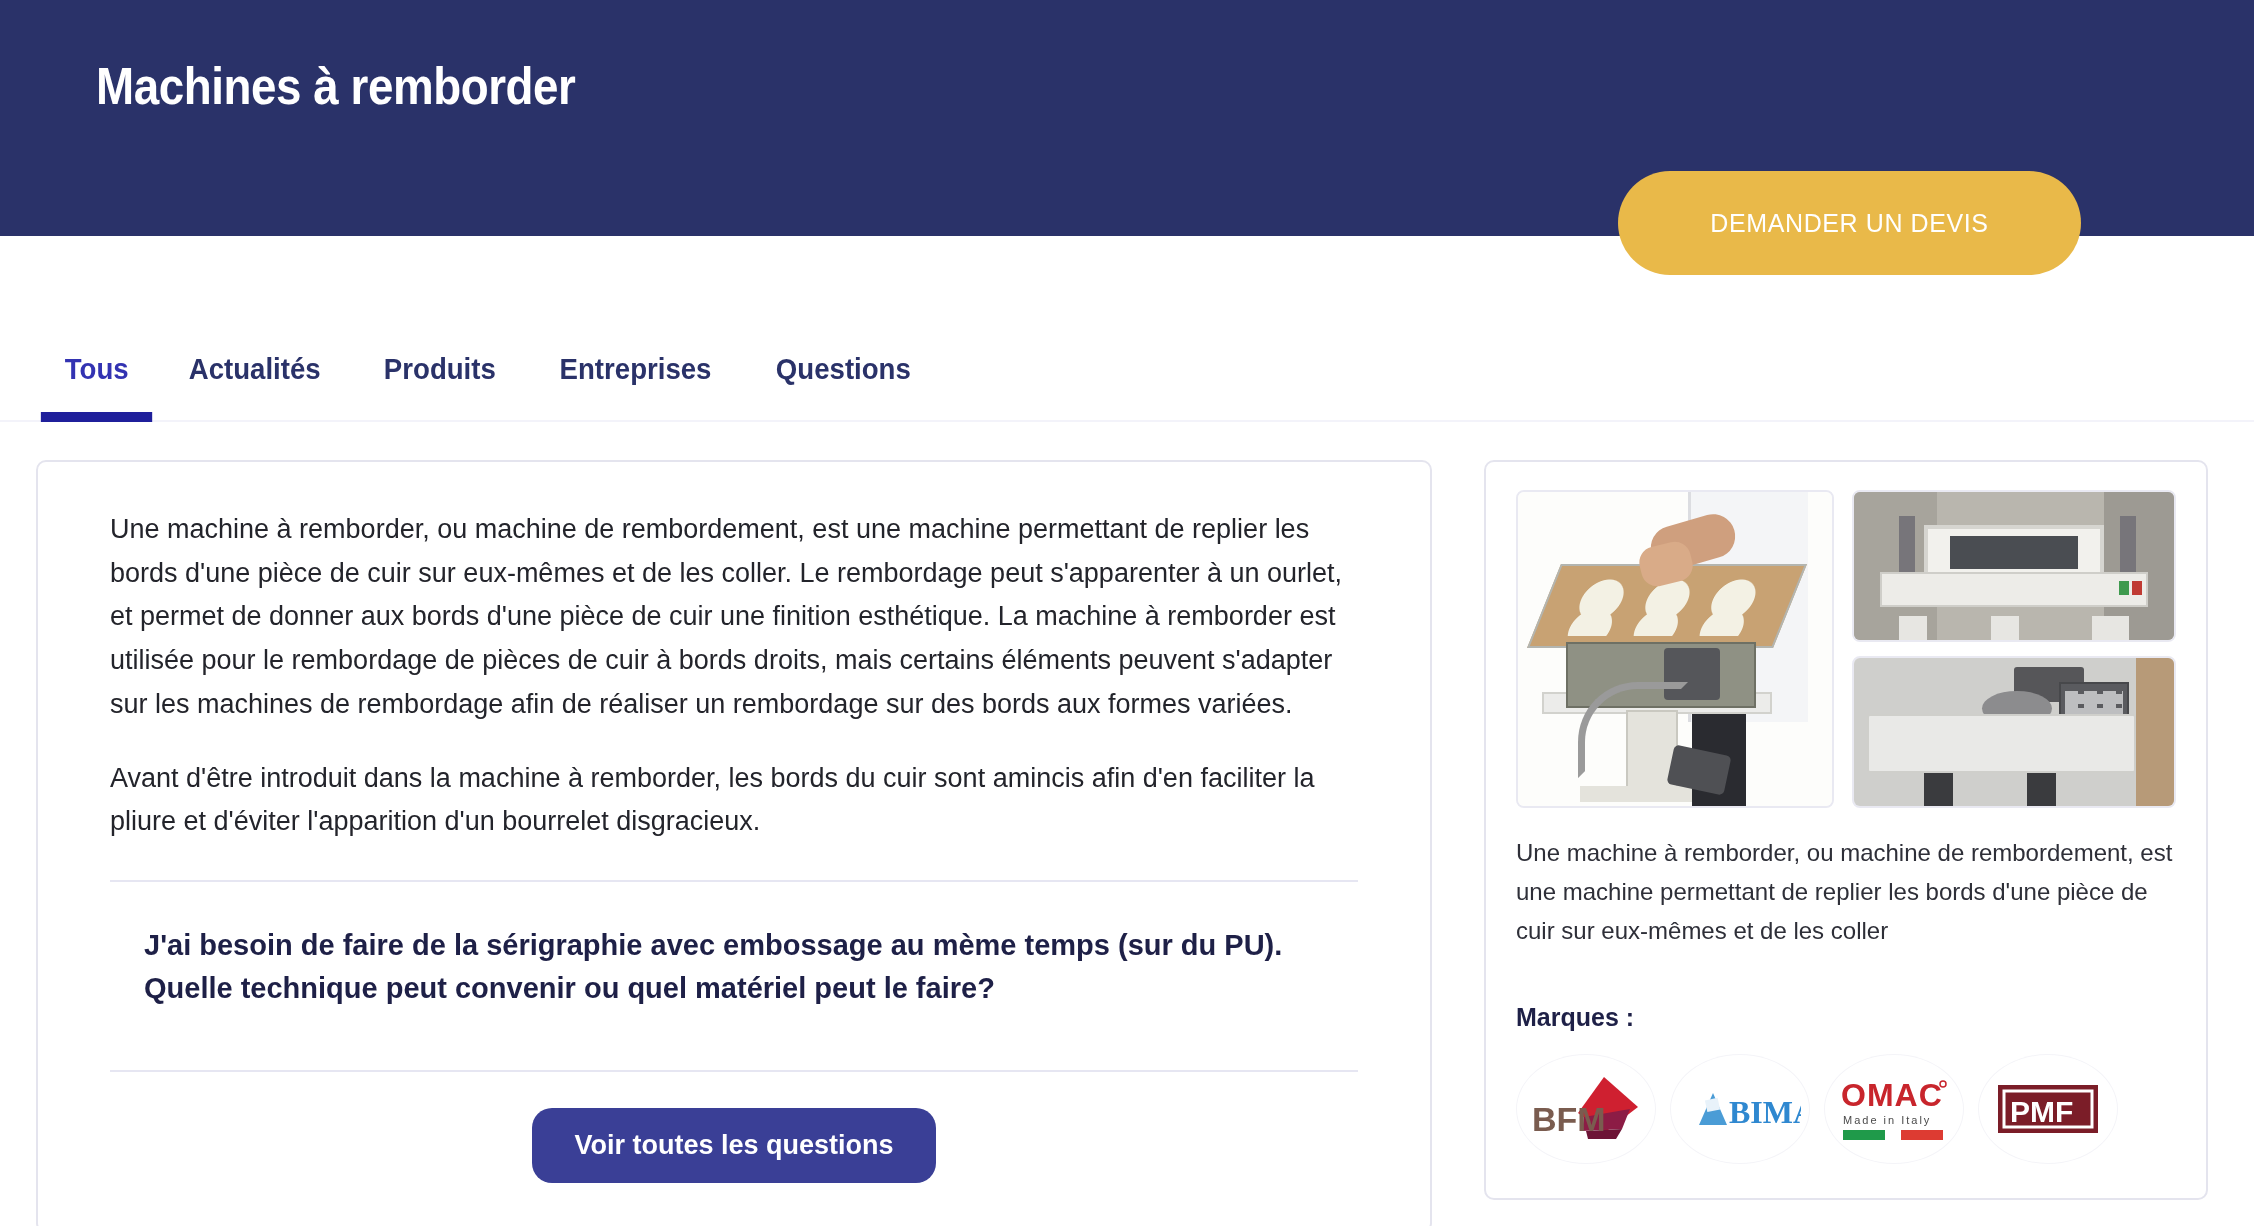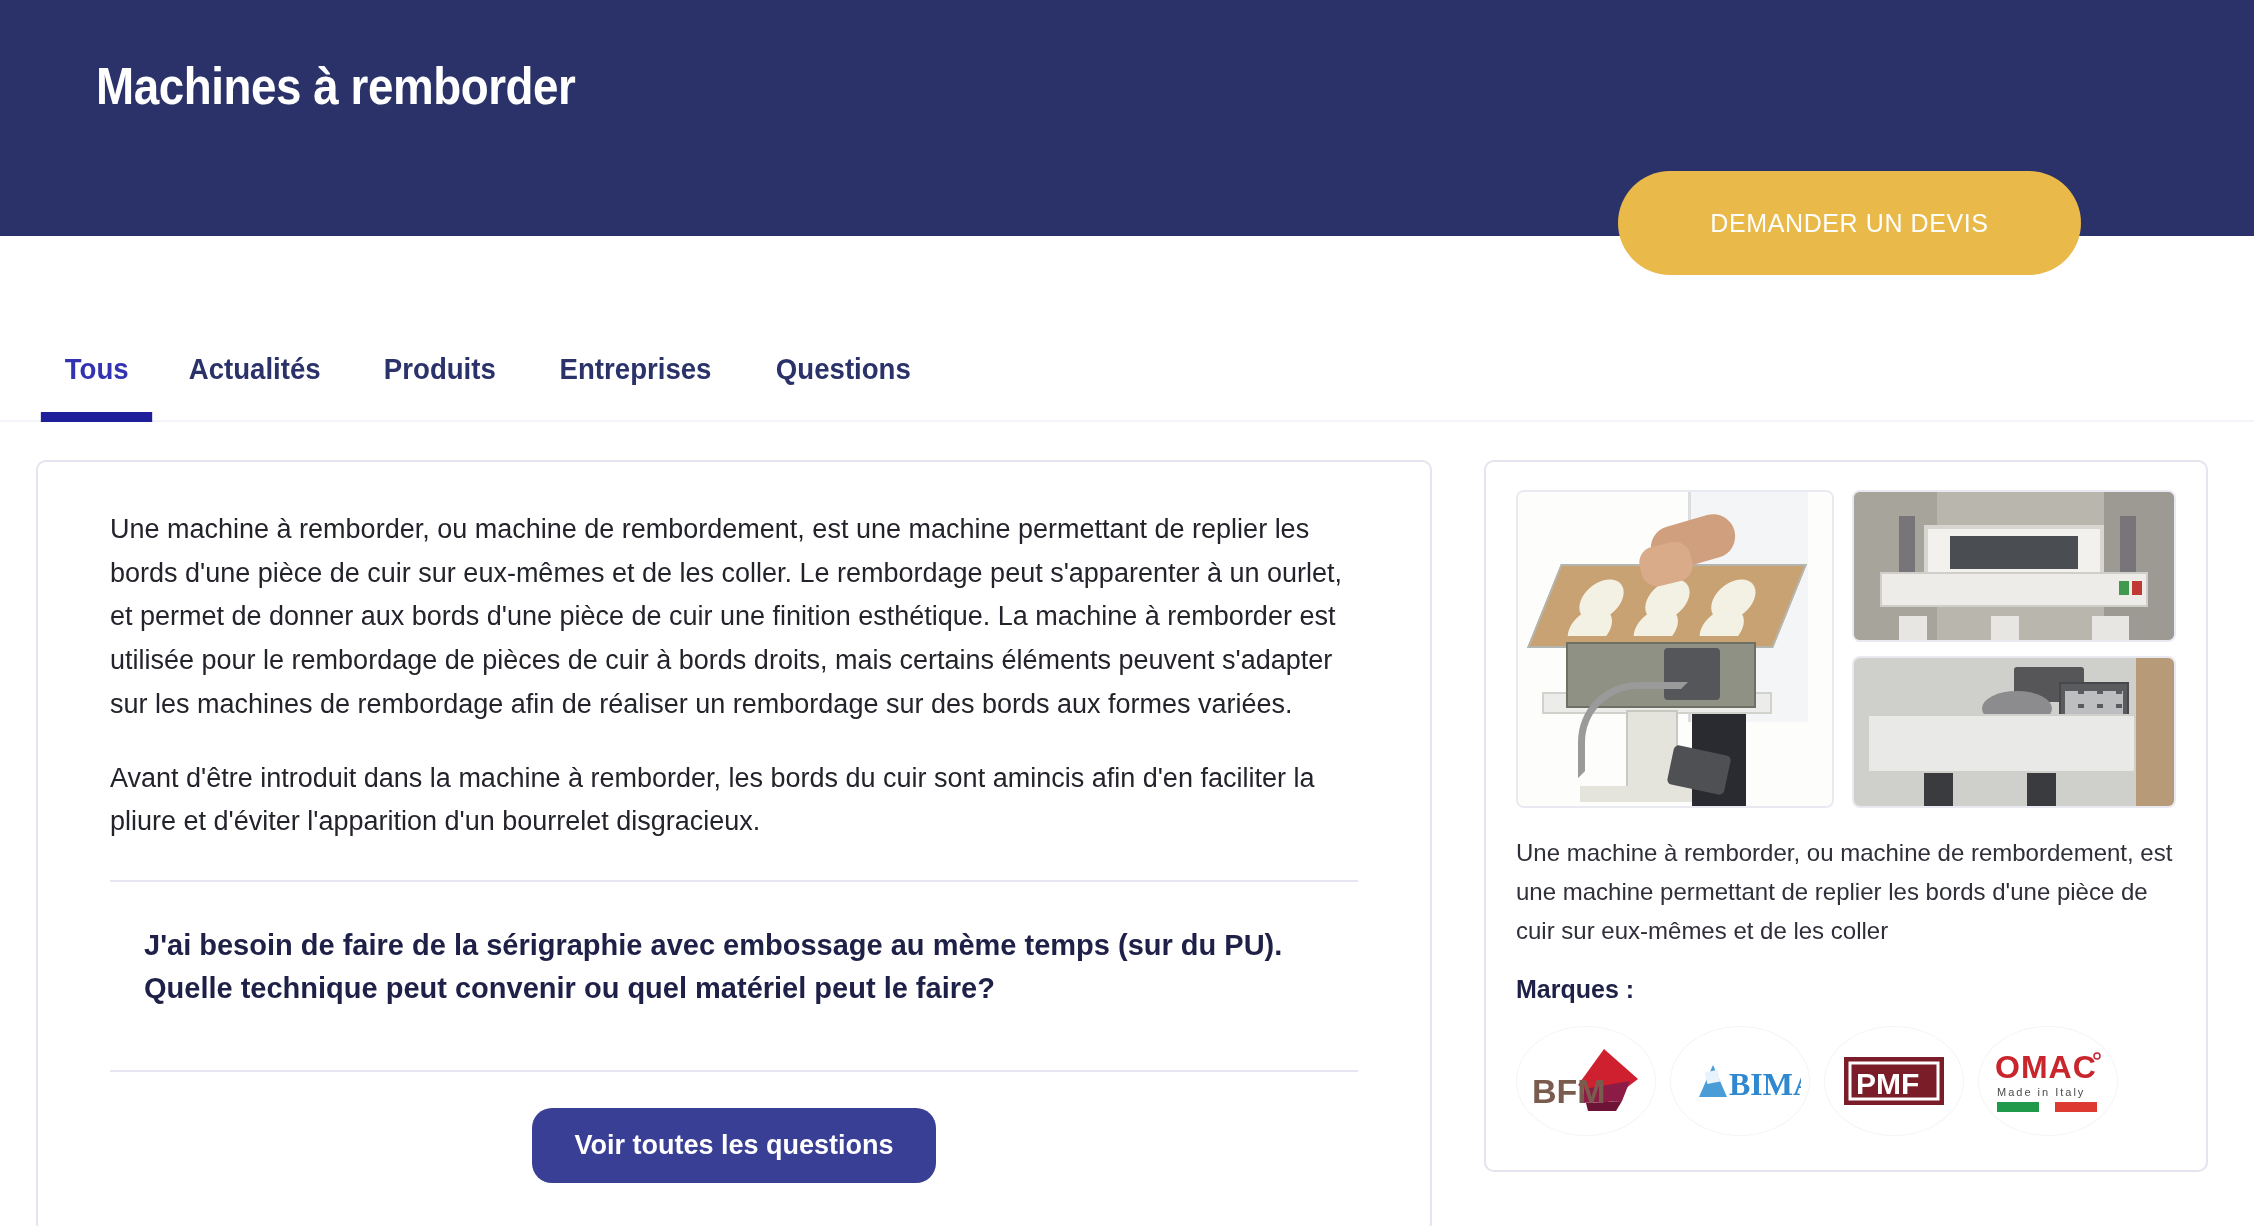--- a/index.html
+++ b/index.html
@@ -202,21 +202,21 @@
   }
 
   .side-desc {
     margin-top: 26px;
     font-size: 24px;
     line-height: 1.62;
     color: #2e2f38;
   }
 
   .marques-label {
-    margin-top: 24px;
+    margin-top: 52px;
     font-size: 25px;
     color: #1e2047;
     font-weight: bold;
   }
 
   .logos {
     margin-top: 22px;
     display: flex;
     gap: 14px;
   }
@@ -392,35 +392,35 @@
 
           <div class="logo-badge">
             <svg width="122" height="52" viewBox="0 0 122 52">
               <polygon points="20,42 34,10 48,42" fill="#4a9cd6"></polygon>
               <rect x="27" y="16" width="13" height="12" fill="#e8f2fa" transform="rotate(-12 33 22)"></rect>
               <text x="50" y="40" font-family="Liberation Serif, serif" font-size="32" font-weight="bold" fill="#2f88d0">BIMAC</text>
             </svg>
           </div>
 
           <div class="logo-badge">
-            <svg width="108" height="56" viewBox="0 0 108 56">
-              <rect x="4" y="4" width="100" height="48" fill="#7b1d28"></rect>
-              <rect x="10" y="10" width="88" height="36" fill="none" stroke="#ffffff" stroke-width="3"></rect>
-              <text x="16" y="41" font-family="Liberation Sans, sans-serif" font-size="30" font-weight="bold" fill="#ffffff">PMF</text>
-            </svg>
-          </div>
-
-          <div class="logo-badge">
             <svg width="118" height="74" viewBox="0 0 118 74">
               <text x="6" y="34" font-family="Liberation Sans, sans-serif" font-size="32" font-weight="bold" fill="#c8252c" letter-spacing="1">OMAC</text>
               <circle cx="108" cy="12" r="3" fill="none" stroke="#c8252c" stroke-width="1.5"></circle>
               <text x="8" y="52" font-family="Liberation Sans, sans-serif" font-size="11" fill="#4a4a4a" letter-spacing="2">Made in Italy</text>
               <rect x="8" y="58" width="42" height="10" fill="#1f9a4a"></rect>
               <rect x="66" y="58" width="42" height="10" fill="#dd3b32"></rect>
             </svg>
           </div>
 
+          <div class="logo-badge">
+            <svg width="108" height="56" viewBox="0 0 108 56">
+              <rect x="4" y="4" width="100" height="48" fill="#7b1d28"></rect>
+              <rect x="10" y="10" width="88" height="36" fill="none" stroke="#ffffff" stroke-width="3"></rect>
+              <text x="16" y="41" font-family="Liberation Sans, sans-serif" font-size="30" font-weight="bold" fill="#ffffff">PMF</text>
+            </svg>
+          </div>
+
         </div>
       </div>
     </div>
 
   </div>
 </div>
 
 </body></html>

